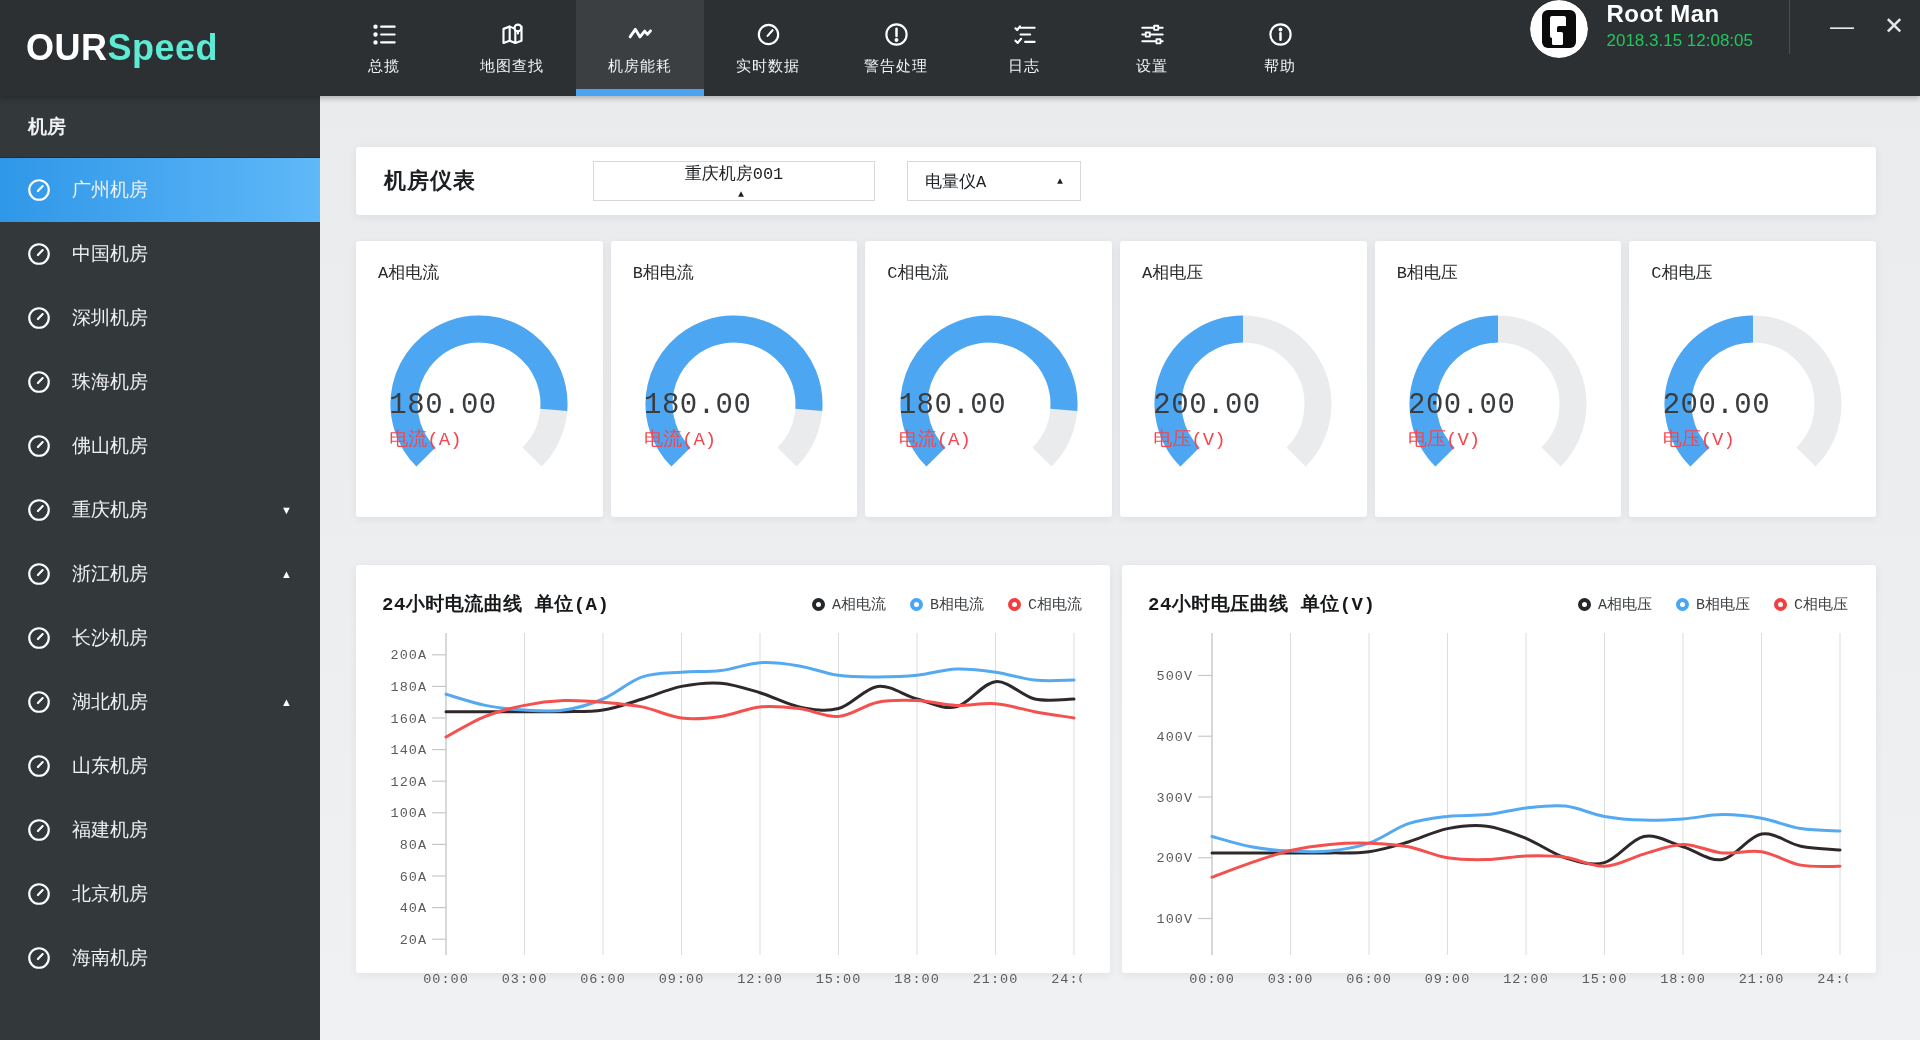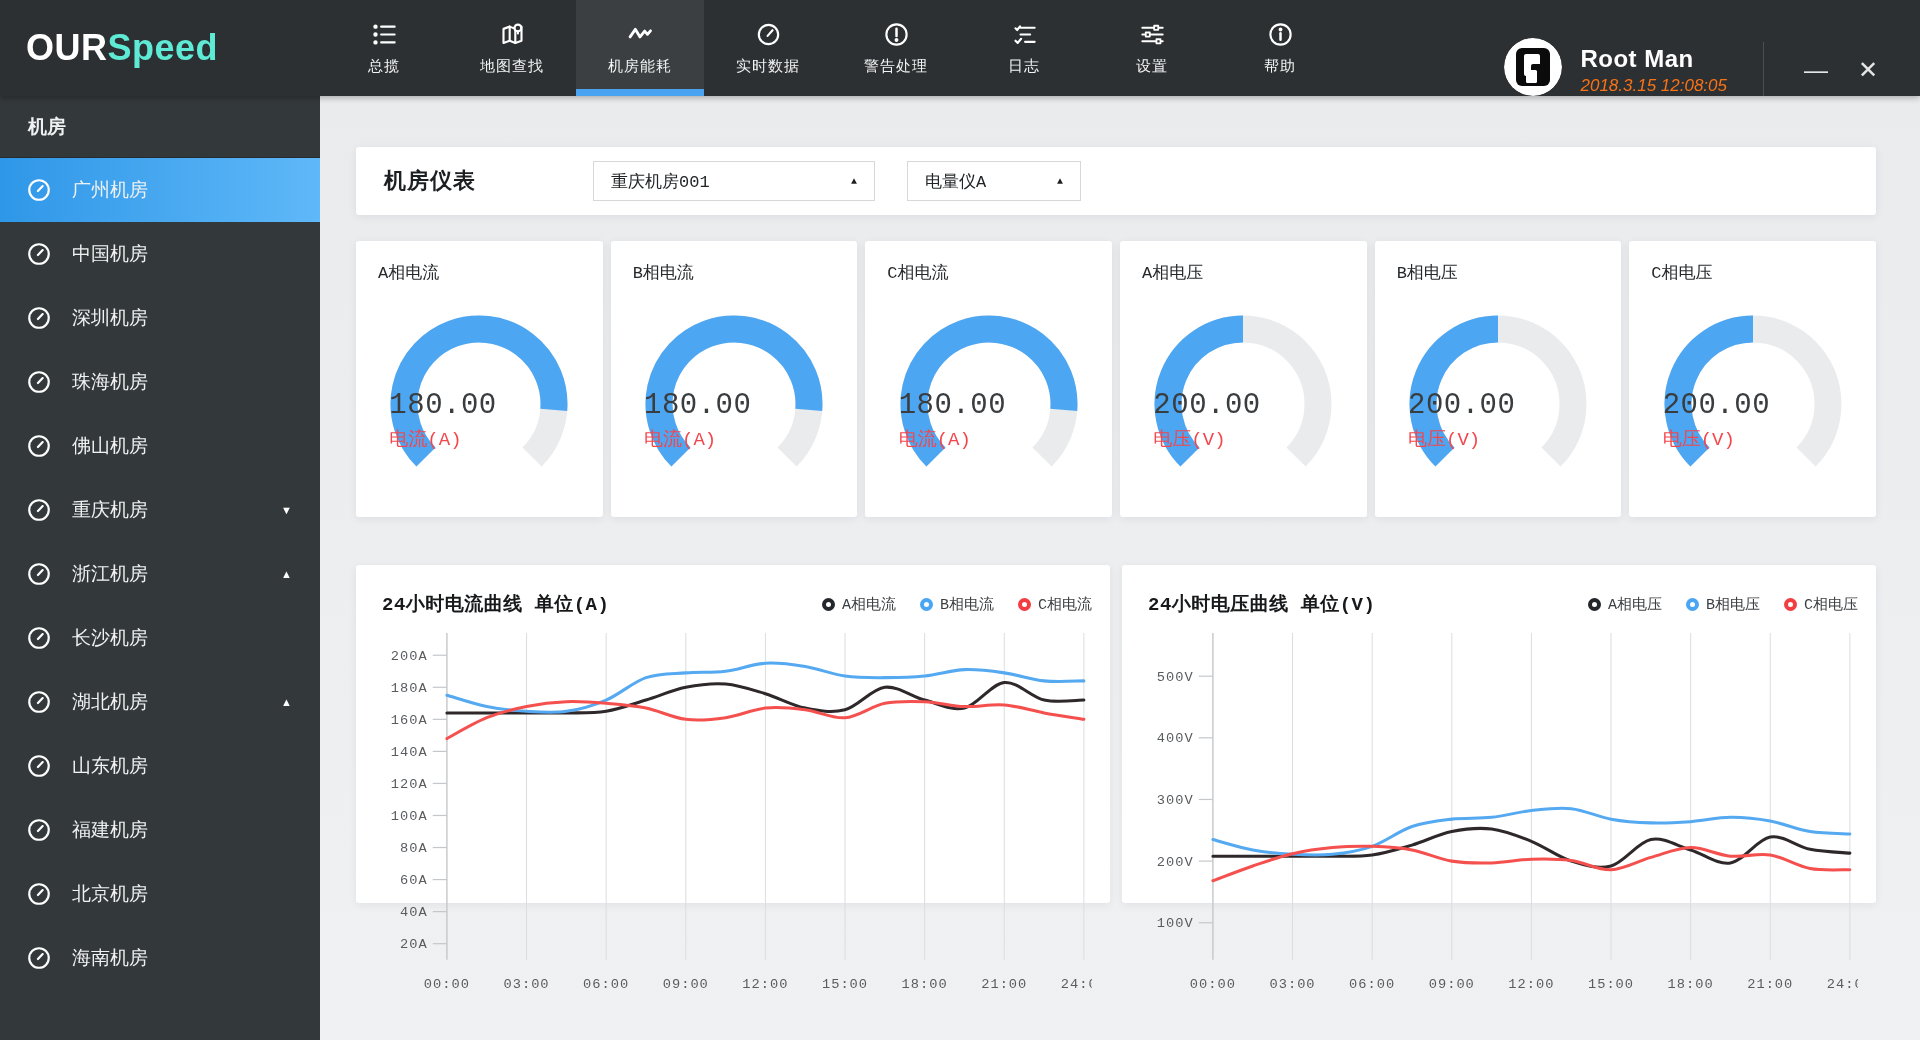--- a/index.html
+++ b/index.html
@@ -15,25 +15,25 @@
     font-size:36px; font-weight:bold; color:#ffffff; letter-spacing:.5px; }
   .logo .accent { color:#5eead4; }
   .topnav { display:flex; align-items:stretch; }
   .nav-item { width:128px; display:flex; flex-direction:column; align-items:center;
     justify-content:center; gap:9px; color:#f2f3f4; cursor:pointer; position:relative; }
   .nav-item .nav-icon { width:28px; height:28px; display:flex; align-items:center; justify-content:center; }
   .nav-item .nav-label { font-size:15px; letter-spacing:1px; }
   .nav-item.active { background:#3b3f41; }
   .nav-item.active::after { content:""; position:absolute; left:0; right:0; bottom:0;
     height:7px; background:#4aa3f0; }
-  .topbar-right { margin-left:auto; display:flex; align-items:flex-end; padding-right:26px; }
+  .topbar-right { margin-left:auto; display:flex; align-items:flex-start; }
   .avatar { width:58px; height:58px; border-radius:50%; overflow:hidden; flex:none; }
   .user { margin-left:18px; margin-right:30px; }
   .user-name { color:#ffffff; font-size:24px; font-weight:bold; letter-spacing:.5px; }
-  .user-time { color:#f97316; font-size:17px; margin-top:3px;font-style:italic; }
+  .user-time { color:#22c55e; font-size:17px; margin-top:3px; }
   .win-divider { width:1px; height:54px; background:#4b4e51; margin:0 26px 0 6px; }
   .win-btn { background:none; border:none; color:#e4e5e6; font-size:24px; width:52px;
     height:52px; cursor:pointer; font-family:inherit; line-height:1; }
 
   
   .sidebar { position:absolute; top:96px; left:0; width:320px; bottom:0;
     background:#33383b; color:#f0f1f2; }
   .sidebar-header { height:62px; display:flex; align-items:center; padding-left:28px;
     font-size:19px; font-weight:bold; border-bottom:1px solid #272b2d; }
   .sidebar-list { list-style:none; }
@@ -48,36 +48,36 @@
     background:linear-gradient(180deg,#e9ebed 0%,#f0f1f3 100%);
     padding:51px 44px 0 36px; overflow:hidden; }
   .card { background:#ffffff; border-radius:3px; box-shadow:0 2px 8px rgba(30,40,50,.07);font-family:Liberation Mono, monospace; }
 
   .panel-head { height:68px; display:flex; align-items:center; padding:0 28px; }
   .panel-title { font-size:22px; font-weight:bold; color:#1d2022; letter-spacing:1px; }
   .select { height:40px; border:1px solid #d6d8da; background:#fff; display:flex;
     align-items:center; justify-content:space-between; padding:0 17px; font-size:17px;
     color:#222527; cursor:pointer; }
   .select .sel-caret { font-size:10px; color:#1c1e20; margin-left:14px; }
-  .select.sel-room { width:282px; margin-left:117px; }
+  .select.sel-room { width:282px; margin-left:117px;flex-direction:column; }
   .select.sel-meter { width:174px; margin-left:32px; }
 
   
   .gauges { margin-top:26px; display:grid; grid-template-columns:repeat(6,1fr); gap:8px; }
   .gauge-card { height:276px; position:relative; }
   .gauge-title { padding:20px 0 0 22px; font-size:17px; color:#26292b; }
   .gauge-wrap { position:relative; width:180px; height:184px; margin:26px auto 0; }
   .gauge-text { position:absolute; inset:0; display:flex; flex-direction:column;
     justify-content:center; padding-top:36px; }
   .gauge-value { font-size:29px; color:#3a3d40; letter-spacing:.5px; }
   .gauge-label { font-size:19px; margin-top:4px; }
 
   
   .charts { margin-top:48px; display:grid; grid-template-columns:1fr 1fr; gap:12px; }
-  .chart-card { height:338px; padding:26px 18px 10px 26px; }
+  .chart-card { height:408px; padding:26px 28px 10px 26px; }
   .chart-head { display:flex; align-items:center; justify-content:space-between; }
   .chart-title { font-size:19px; font-weight:bold; color:#17191b; letter-spacing:.5px; }
   .legend { display:flex; align-items:center; gap:24px; }
   .legend-item { display:flex; align-items:center; gap:7px; font-size:15px; color:#3c3f42; cursor:pointer; }
   .legend-ring { width:13px; height:13px; border-radius:50%; background:#fff; border:4px solid #000; }
   .chart-svg { width:100%; margin-top:8px; display:block; }
 </style>
 </head>
 <body>
 

